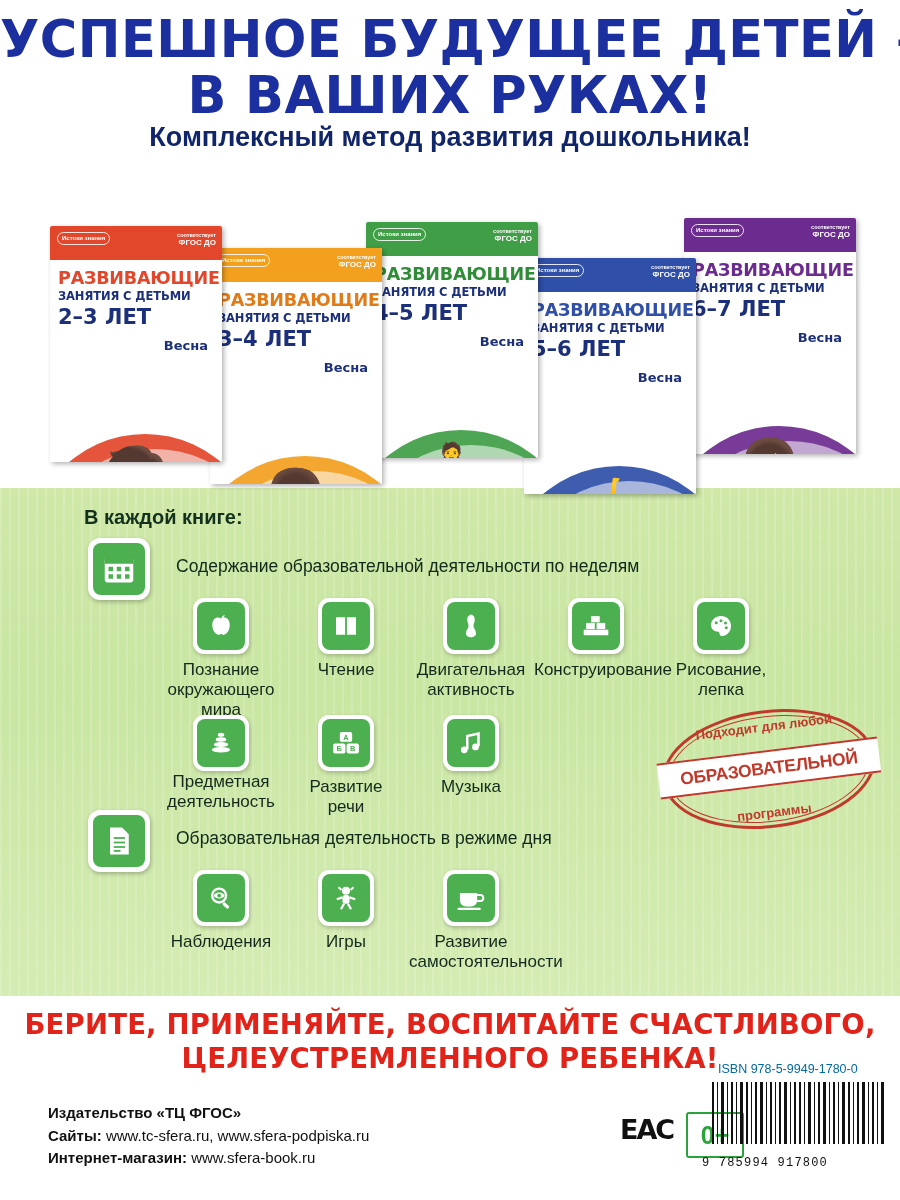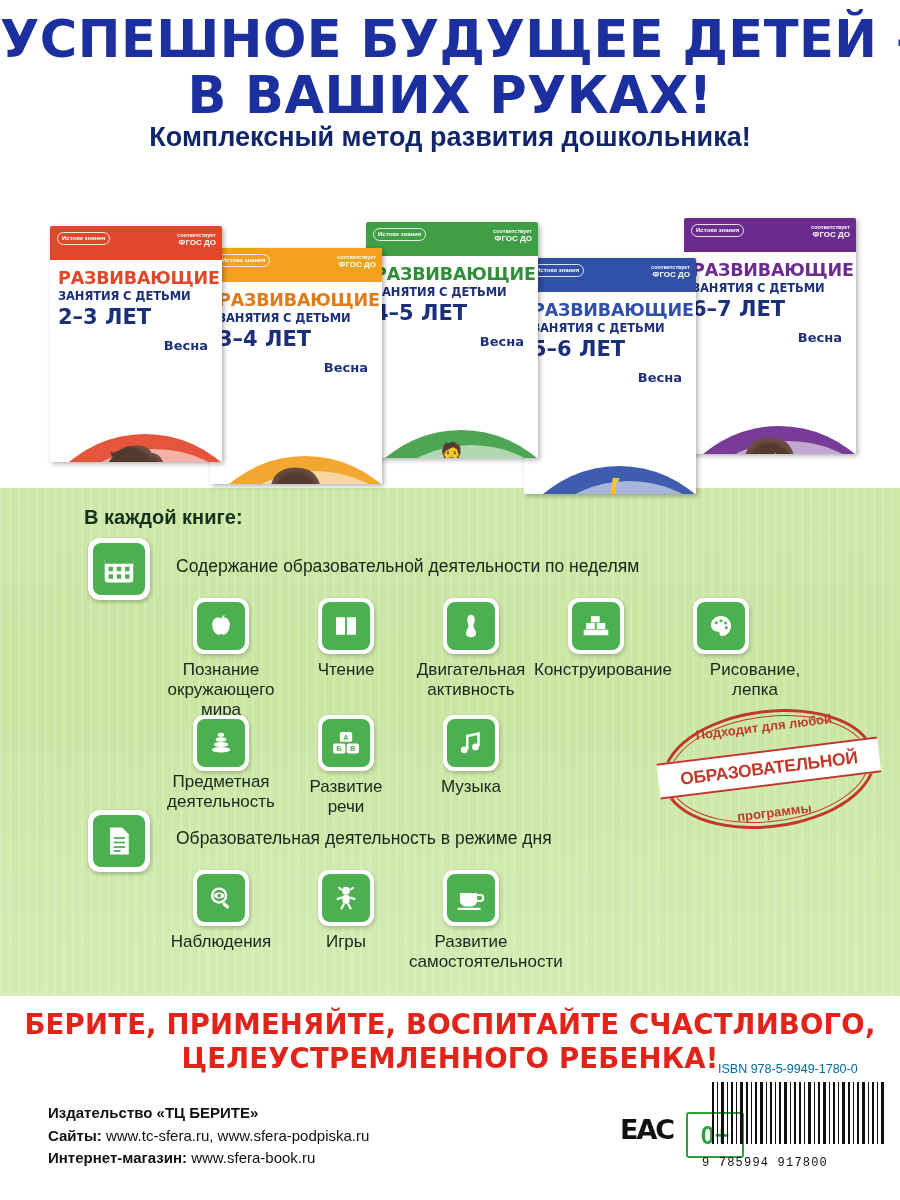--- a/index.html
+++ b/index.html
@@ -593,21 +593,21 @@
           <path d="M12 4c-4.5 0-8 3.2-8 7.2 0 3.4 2.6 5.2 5 5.2 1.3 0 1.8.7 1.8 1.5 0 1 .8 2.1 2 2.1 4 0 7.2-3.6 7.2-8C20 7.2 16.5 4 12 4z" fill="#ffffff"></path>
           <g fill="#4caf50">
             <circle cx="8.2" cy="9.4" r="1.2"></circle>
             <circle cx="12" cy="7.8" r="1.2"></circle>
             <circle cx="15.6" cy="9.6" r="1.2"></circle>
             <circle cx="16.2" cy="13.4" r="1.2"></circle>
           </g>
         </svg>
       </div>
     </div>
-    <div class="tile-label" style="left:659px; top:172px; white-space:pre-line;padding-left:34px;">Рисование,
+    <div class="tile-label" style="left:659px; top:172px; white-space:pre-line;">Рисование,
 лепка</div>
 
     <div class="tile" style="left:193px; top:227px;">
       <div class="inner">
         <svg width="30" height="30" viewBox="0 0 24 24" aria-hidden="true">
           <g fill="#ffffff">
             <ellipse cx="12" cy="5.4" rx="2.6" ry="1.6"></ellipse>
             <ellipse cx="12" cy="9.2" rx="4.2" ry="1.8"></ellipse>
             <ellipse cx="12" cy="13.2" rx="5.8" ry="2"></ellipse>
             <ellipse cx="12" cy="17.4" rx="7.4" ry="2.2"></ellipse>
@@ -715,21 +715,21 @@
 
   </div>
 
   <div class="cta">
     <span class="l l1">БЕРИТЕ, ПРИМЕНЯЙТЕ, ВОСПИТАЙТЕ СЧАСТЛИВОГО,</span>
     <span class="l l2">ЦЕЛЕУСТРЕМЛЕННОГО РЕБЕНКА!</span>
   </div>
 
   <div class="footer">
     <div class="pub">
-      <div class="bold">Издательство «ТЦ БЕРИТЕ»</div>
+      <div class="bold">Издательство «ТЦ ФГОС»</div>
       <div>
         <span class="bold">Сайты:</span>
         <span>www.tc-sfera.ru, www.sfera-podpiska.ru</span>
       </div>
       <div>
         <span class="bold">Интернет-магазин:</span>
         <span>www.sfera-book.ru</span>
       </div>
     </div>
 

